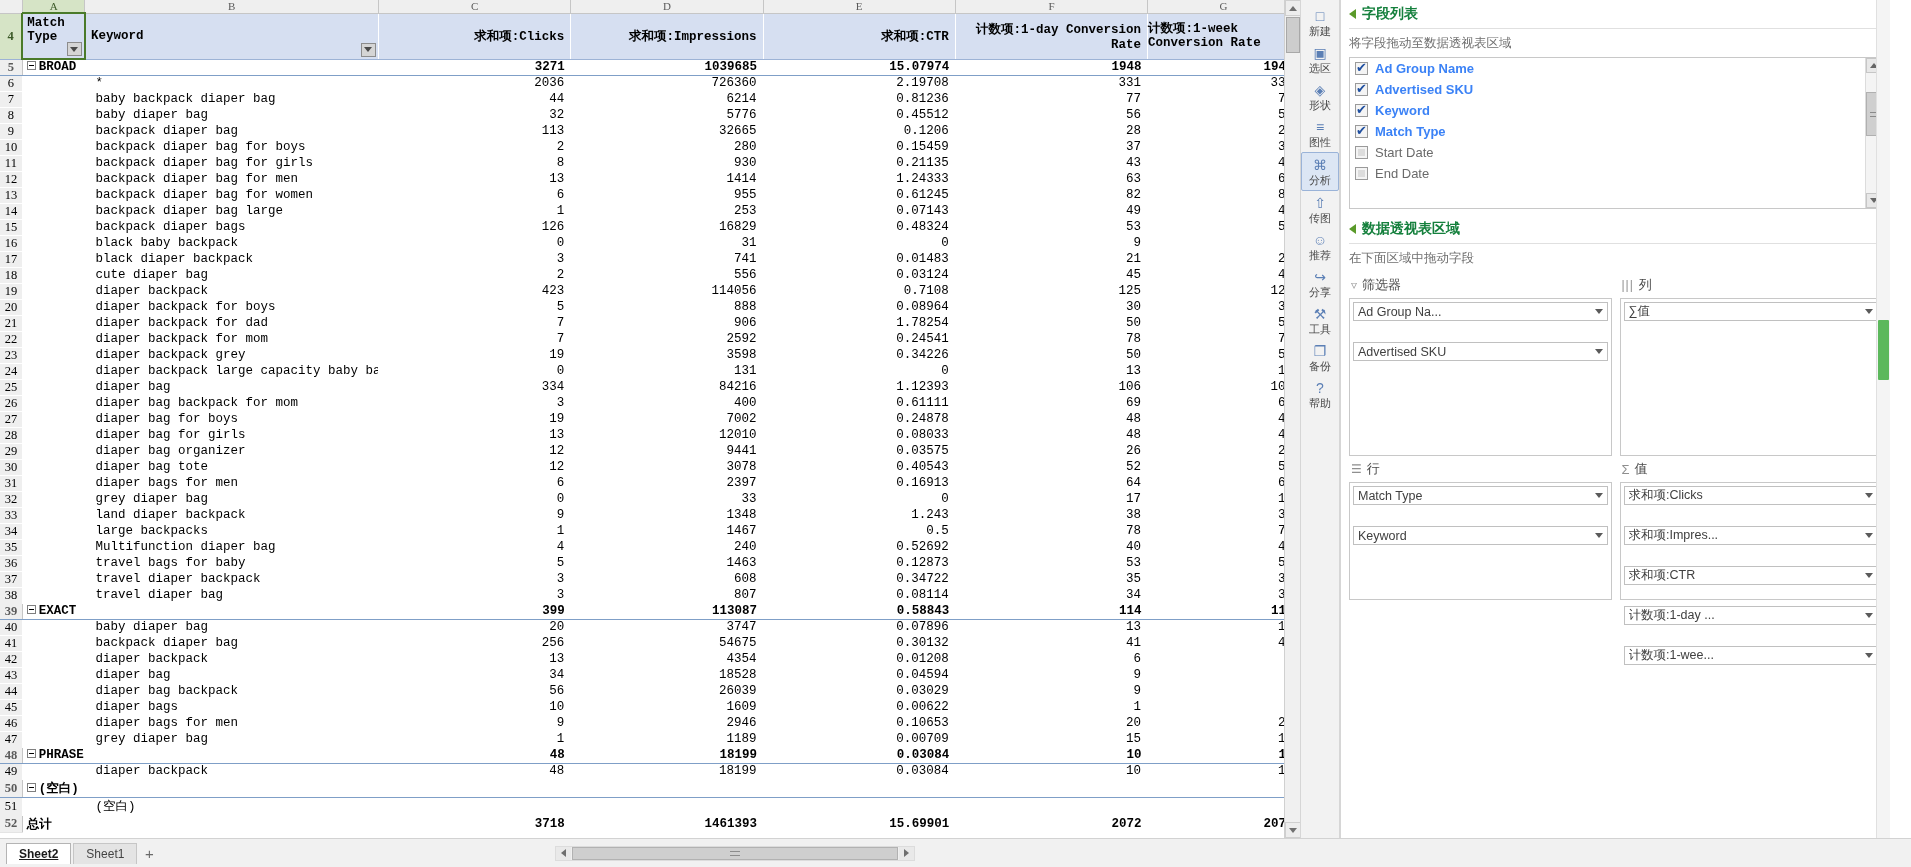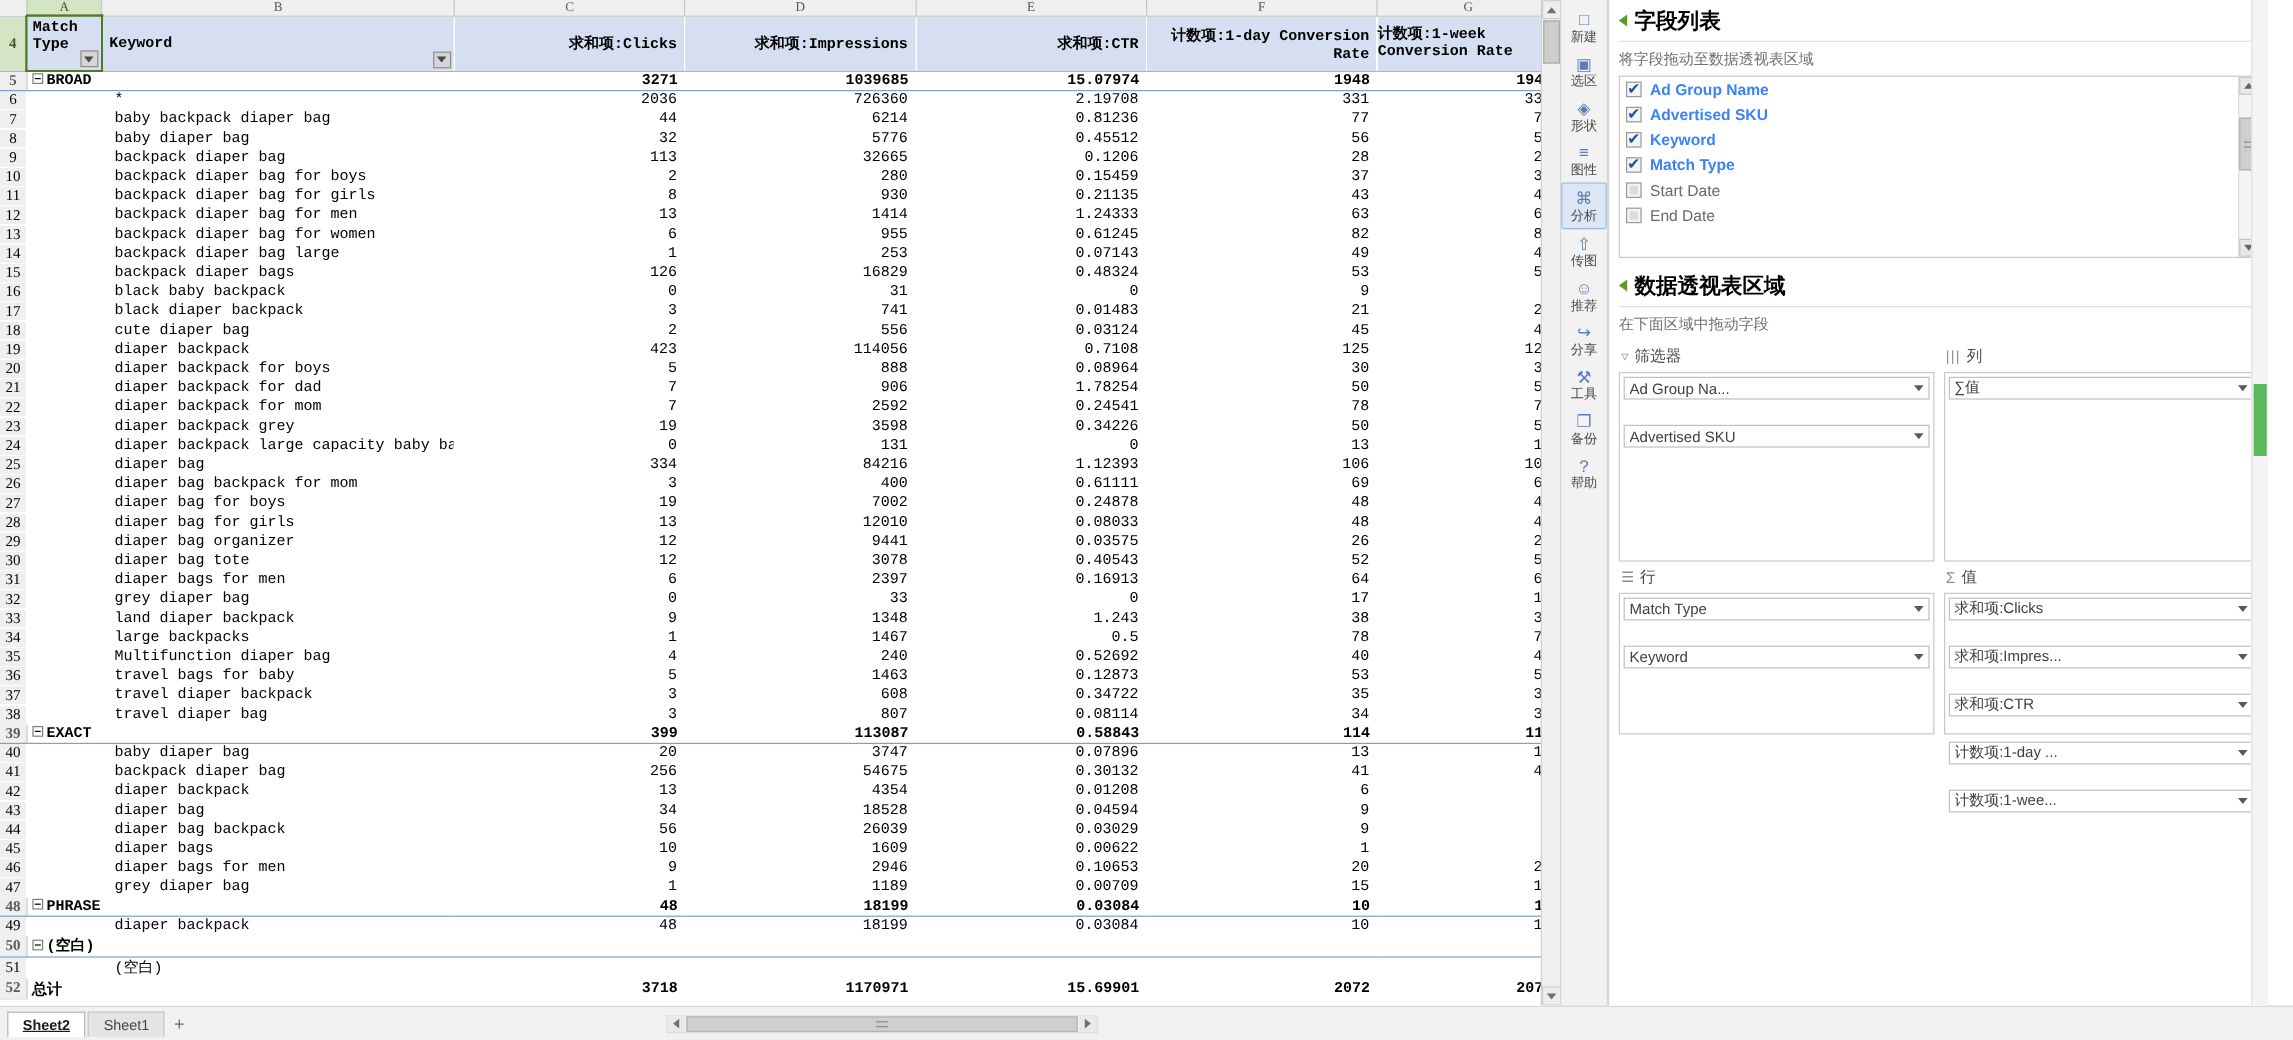--- a/index.html
+++ b/index.html
@@ -208,21 +208,21 @@
     width: 550px;
     background: #ffffff;
     border-left: 1px solid #d6d6d6;
     display: flex; flex-direction: column;
     overflow: hidden;
     position: relative;
   }
   .pane-section-title {
     display: flex; align-items: center;
     padding: 5px 6px 5px 8px;
-    color: #000000; font-weight: bold; font-size: 18px;
+    color: #15803d; font-weight: bold; font-size: 14px;
     font-family: Liberation Sans, sans-serif;
   }
   .tri-left { width:0;height:0;border-top:5px solid transparent;border-bottom:5px solid transparent;border-right:7px solid #5a9a2a; margin-right:6px; }
   .pane-hr { height:1px; background:#e0e0e0; margin: 0 8px; }
   .pane-sub {
     padding: 6px 8px 5px 8px;
     color: #6f6f6f; font-size: 12.5px;
     font-family: "Liberation Sans", sans-serif;
   }
 
@@ -847,21 +847,21 @@
               <td class="num"></td>
               <td class="num"></td>
               <td class="num"></td>
               <td class="num"></td>
             </tr>
             <tr class="total-row">
               <td class="rownum">52</td>
               <td class="c-a"><span>总计</span></td>
               <td class="c-b"></td>
               <td class="num">3718</td>
-              <td class="num">1170971</td>
+              <td class="num">1461393</td>
               <td class="num">15.69901</td>
               <td class="num">2072</td>
               <td class="num">2072</td>
             </tr>
           </tbody>
       </table>
 
       <div class="grid-vscroll">
         <div class="vs-btn vs-up">
             <span class="ar"></span>

